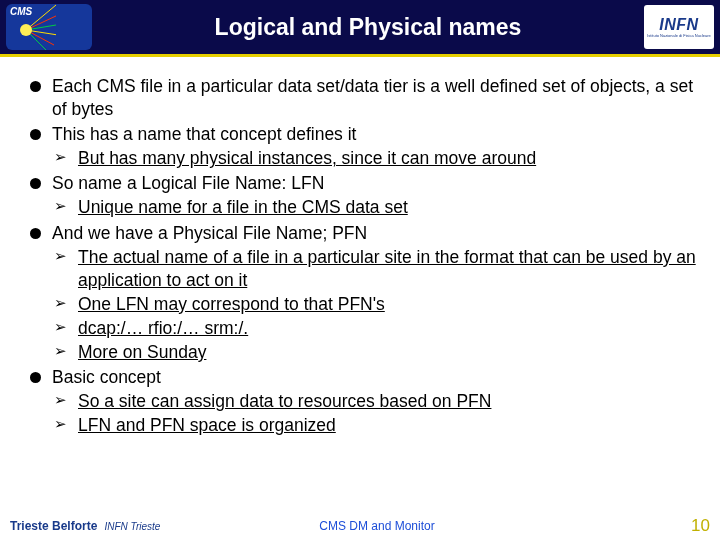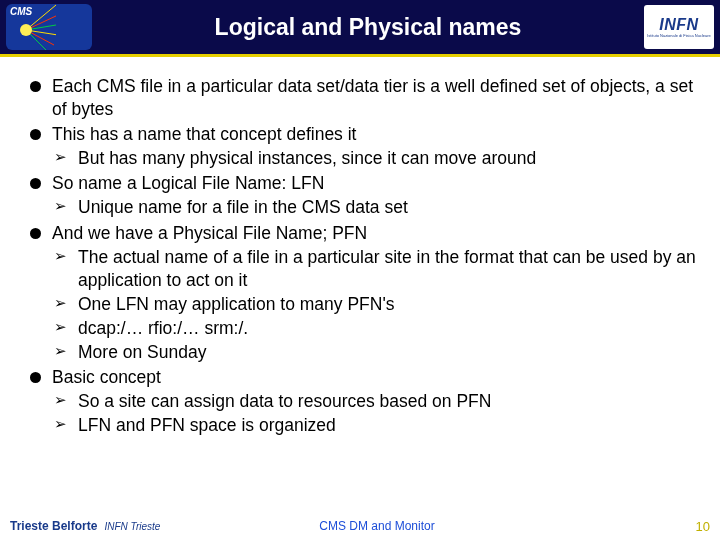--- a/index.html
+++ b/index.html
@@ -11,29 +11,29 @@
     .logo-left .burst { position: absolute; bottom: -10px; left: -10px; width: 60px; height: 60px; }
     .logo-right { width: 70px; height: 44px; background: #fff; border-radius: 3px; display: flex; flex-direction: column; align-items: center; justify-content: center; }
     .logo-right .infn { font-size: 16px; font-weight: bold; font-style: italic; color: #1a3a8a; letter-spacing: 0.5px; }
     .logo-right .sub { font-size: 4px; color: #1a3a8a; text-align: center; line-height: 1; }
     .title { flex: 1; text-align: center; font-size: 23px; font-weight: bold; color: #fff; }
     .title-underline { height: 3px; background: #e6cf00; }
     .content { flex: 1; padding: 18px 20px 8px 30px; font-size: 17.5px; line-height: 1.32; }
     ul { list-style: none; }
     .lvl1 > li { position: relative; padding-left: 22px; margin-bottom: 2px; }
     .lvl1 > li::before { content: ""; position: absolute; left: 0; top: 6px; width: 11px; height: 11px; background: #000; border-radius: 50%; }
-    .lvl2 { margin-top: 1px; }
+    .lvl2 { margin-top: 1px; text-decoration: underline; }
     .lvl2 > li { position: relative; padding-left: 26px; margin-bottom: 1px; }
     .lvl2 > li::before { content: "➢"; position: absolute; left: 2px; top: 0; font-size: 15px; color: #000; }
     .footer { height: 24px; display: flex; align-items: center; justify-content: space-between; padding: 0 10px 4px 10px; font-size: 11px; }
     .footer .left { color: #193a8a; }
     .footer .left .name { font-weight: bold; font-size: 12px; }
     .footer .left .aff { font-style: italic; font-size: 10px; margin-left: 4px; }
     .footer .center { color: #1d4ed8; font-size: 12px; position: absolute; left: 50%; transform: translateX(-50%); margin-left: 17px; }
-    .footer .right { color: #c0b000; font-size: 13px; }
+    .footer .right { color: #c0b000; font-size: 17px; }
   </style>
 </head>
 <body>
 
 <div class="slide">
 
   <div class="titlebar">
     <div class="logo-left">
       <span class="cms-text">CMS</span>
       <svg class="burst" viewBox="0 0 60 60">
@@ -60,21 +60,21 @@
     <ul class="lvl1" id="bullets">
         <li><span>Each CMS file in a particular data set/data tier is a well defined set of objects, a set of bytes</span></li>
         <li><span>This has a name that concept defines it</span><ul class="lvl2">
             <li>But has many physical instances, since it can move around</li>
           </ul></li>
         <li><span>So name a Logical File Name: LFN</span><ul class="lvl2">
             <li>Unique name for a file in the CMS data set</li>
           </ul></li>
         <li><span>And we have a Physical File Name; PFN</span><ul class="lvl2">
             <li>The actual name of a file in a particular site in the format that can be used by an application to act on it</li>
-            <li>One LFN may application to many PFN's</li>
+            <li>One LFN may correspond to that PFN's</li>
             <li>dcap:/… rfio:/… srm:/.</li>
             <li>More on Sunday</li>
           </ul></li>
         <li><span>Basic concept</span><ul class="lvl2">
             <li>So a site can assign data to resources based on PFN</li>
             <li>LFN and PFN space is organized</li>
           </ul></li>
       </ul>
   </div>
 

